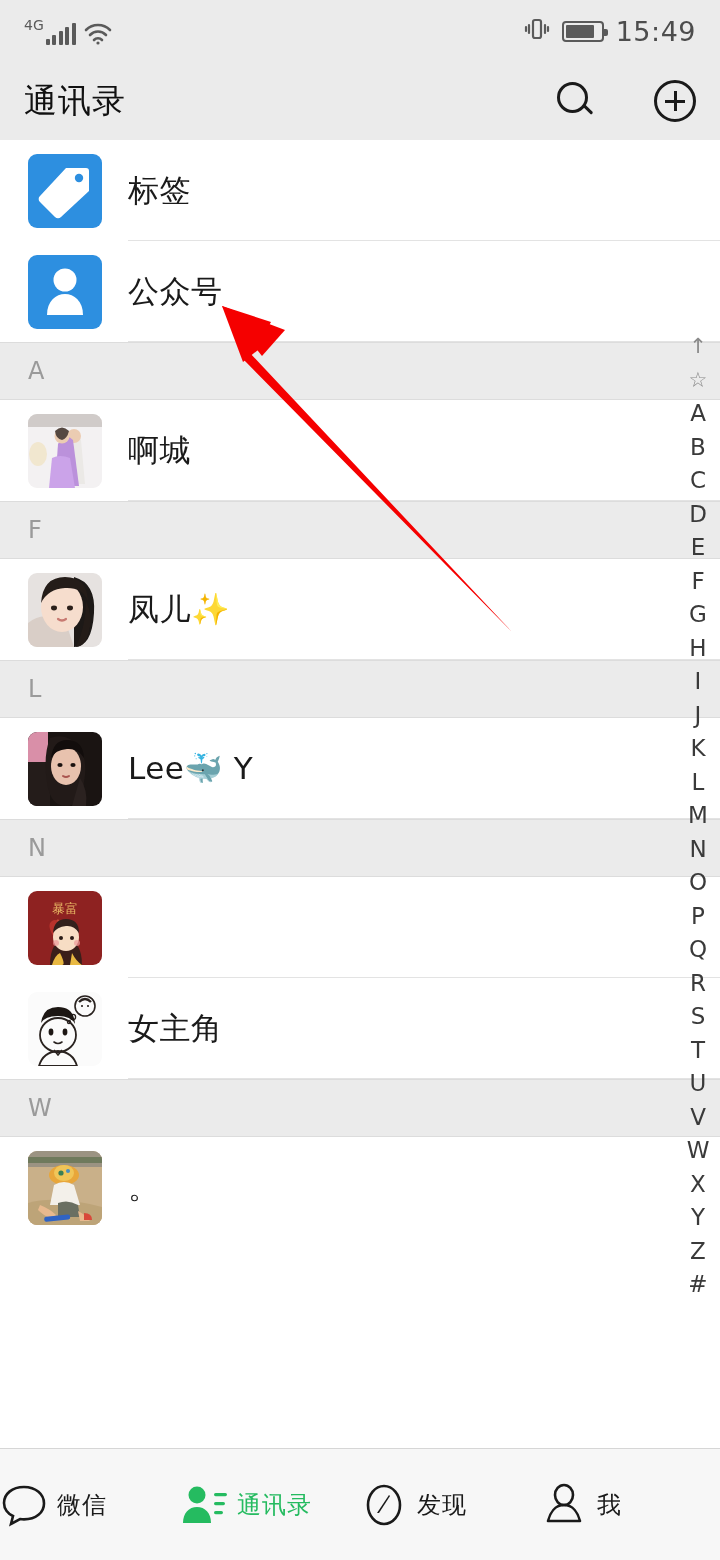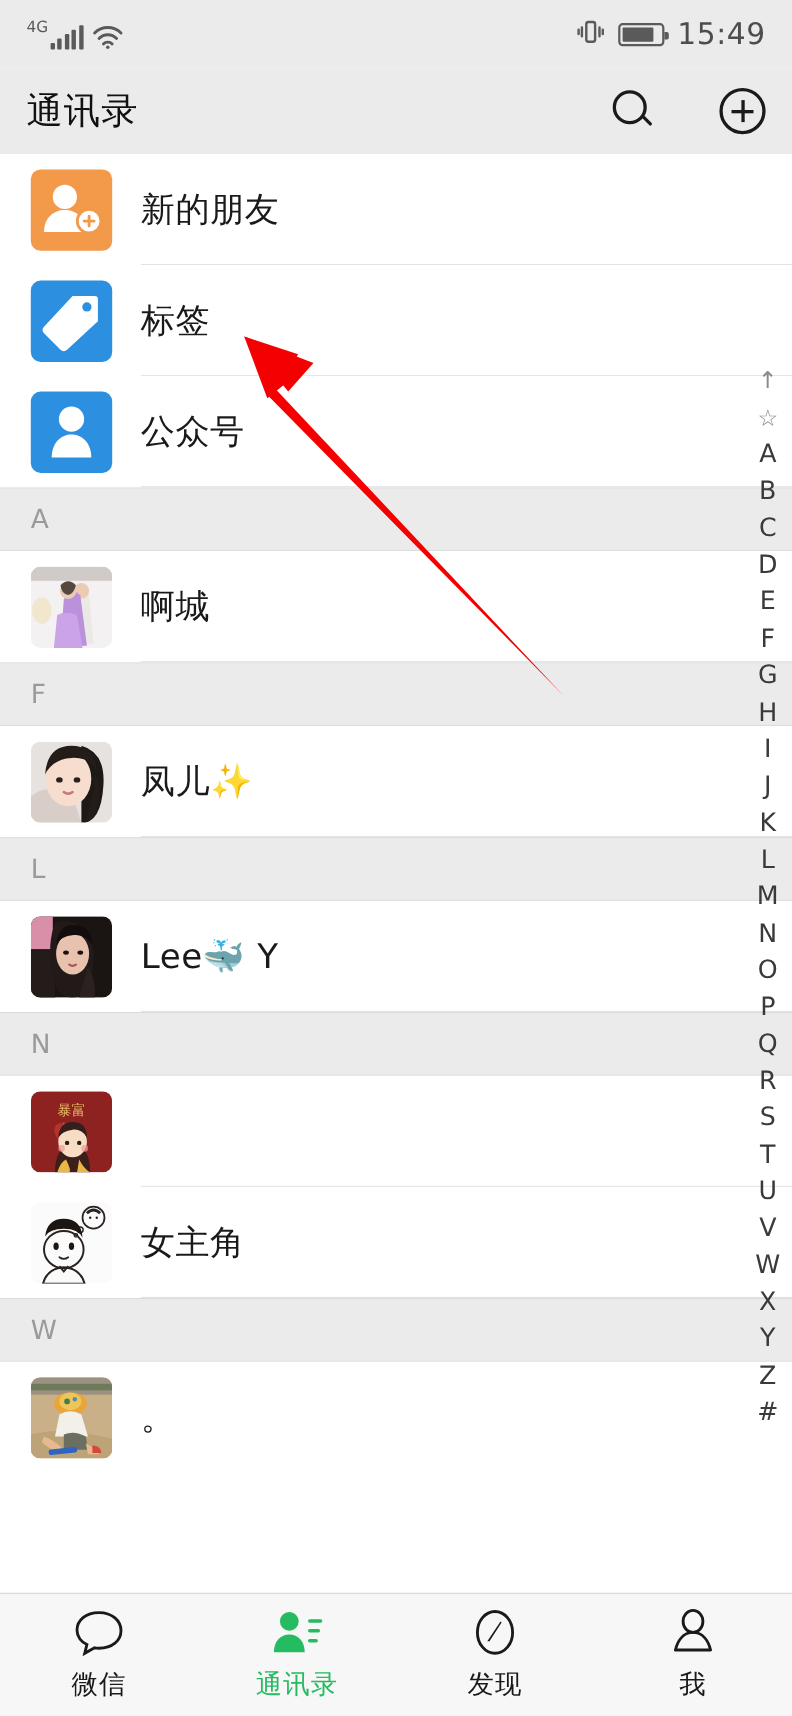--- a/index.html
+++ b/index.html
@@ -77,21 +77,21 @@
     font-size:23px; color:#3a3a3a; line-height:1; z-index:4;
   }
   .indexbar span { height:33.5px; display:flex; align-items:center; justify-content:center; width:100%; }
   .indexbar span.sym { font-size:21px; color:#8a8a8a; }
 
   
   .tabbar {
     position:absolute; left:0; bottom:0; width:720px; height:112px;
     background:#f7f7f7; border-top:1px solid #d6d6d6; display:flex;
   }
-  .tab { flex:1; display:flex; flex-direction:column; align-items:center; justify-content:center; gap:9px; }
+  .tab { flex:1; display:flex; flex-direction:row; align-items:center; gap:9px; }
   .tab .tl { font-size:24px; color:#1a1a1a; letter-spacing:1px; }
   .tab.active .tl { color:#25bb60; }
   .tabicon { width:48px; height:44px; position:relative; }
 
   
   .arrow { position:absolute; left:0; top:0; width:720px; height:1560px; pointer-events:none; z-index:9; }
 </style>
 </head>
 <body>
 
@@ -138,33 +138,20 @@
       <div class="ic-search">
         <span class="ring"></span>
           <span class="hd"></span>
       </div>
       <div class="ic-plus"></div>
     </div>
   </div>
 
   <div class="list">
 
-    <div class="row">
-      <div class="avatar fn-orange">
-        <svg class="glyph" viewBox="0 0 74 74">
-          <circle cx="31" cy="25" r="11" fill="#fff"></circle>
-          <path d="M12 57 c0 -13 9 -20 19 -20 c10 0 19 7 19 20 z" fill="#fff"></path>
-          <circle cx="53" cy="47" r="12" fill="#f2994a"></circle>
-          <circle cx="53" cy="47" r="9.5" fill="#fff"></circle>
-          <path d="M53 42.5 v9 M48.5 47 h9" stroke="#f2994a" stroke-width="2.6" stroke-linecap="round"></path>
-        </svg>
-      </div>
-      <div class="label">新的朋友</div>
-      <div class="sep"></div>
-    </div>
 
 
     <div class="row">
       <div class="avatar fn-blue">
         <svg class="glyph" viewBox="0 0 74 74">
           <path d="M38 14 H58 a3 3 0 0 1 3 3 V37 L33 63 a4 4 0 0 1 -6 0 L12 48 a4 4 0 0 1 0 -6 z" fill="#fff"></path>
           <circle cx="51" cy="24" r="4.2" fill="#2d8fe0"></circle>
         </svg>
       </div>
       <div class="label">标签</div>

